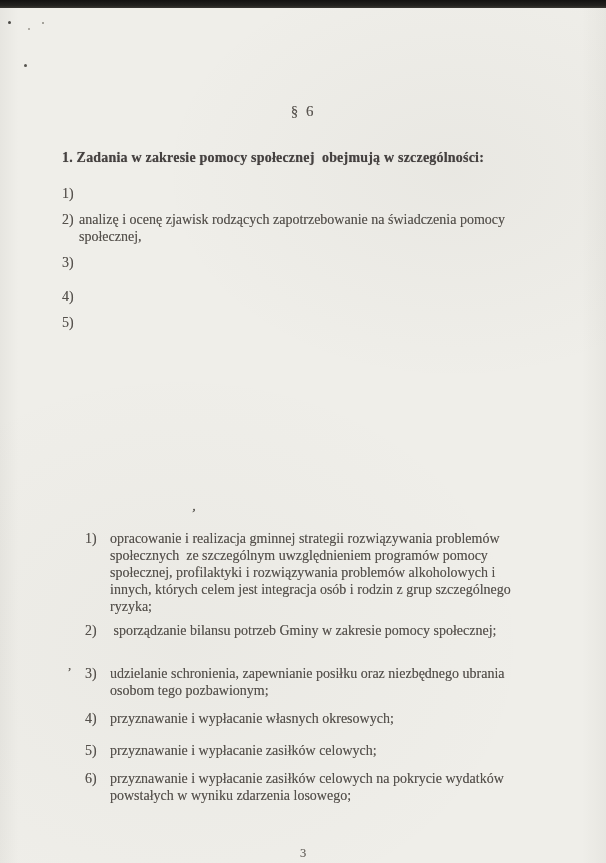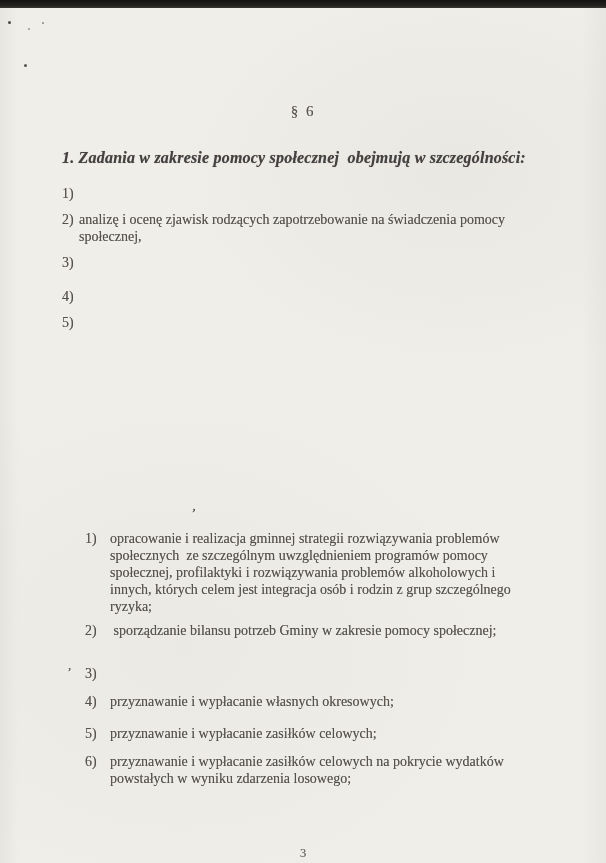--- a/index.html
+++ b/index.html
@@ -39,22 +39,22 @@
   .speck.s3 { left: 28px; top: 28px; width: 2px; height: 2px; background: #9a968e; }
   .speck.s4 { left: 24px; top: 64px; width: 3px; height: 3px; background: #56544f; }
   .section-symbol {
     position: absolute; top: 103px; left: 0; width: 100%;
     text-align: center;
     font-size: 15px; letter-spacing: 2px;
     color: #5b5752;
   }
   .heading {
     position: absolute; left: 62px; right: 10px;
-    font-weight: bold; font-style: italic;
-    font-size: 16px; line-height: 16px;
+    font-weight: bold; 
+    font-size: 14px; line-height: 16px;
     color: var(--heading_ink);
     white-space: pre;
     letter-spacing: 0.2px;
     text-shadow: 0 0 0.7px rgba(69,65,64,0.6);
   }
   .heading-1 { top: 150px; }
   .heading-2 { top: 455px; }
   .list { position: absolute; right: 6px; }
   .list-1 { top: 185px; left: 62px; }
   .list-2 { top: 530px; left: 85px; }
@@ -132,20 +132,22 @@
 społecznej, profilaktyki i rozwiązywania problemów alkoholowych i
 innych, których celem jest integracja osób i rodzin z grup szczególnego
 ryzyka;</span>
     </div>
     <div class="item">
       <span class="num">2)</span>
       <span class="text"> sporządzanie bilansu potrzeb Gminy w zakresie pomocy społecznej;</span>
     </div>
     <div class="item">
       <span class="num">3)</span>
+      <span class="text">udzielanie schronienia, zapewnianie posiłku oraz niezbędnego ubrania
+osobom tego pozbawionym;</span>
     </div>
     <div class="item">
       <span class="num">4)</span>
       <span class="text">przyznawanie i wypłacanie własnych okresowych;</span>
     </div>
     <div class="item">
       <span class="num">5)</span>
       <span class="text">przyznawanie i wypłacanie zasiłków celowych;</span>
     </div>
     <div class="item">

